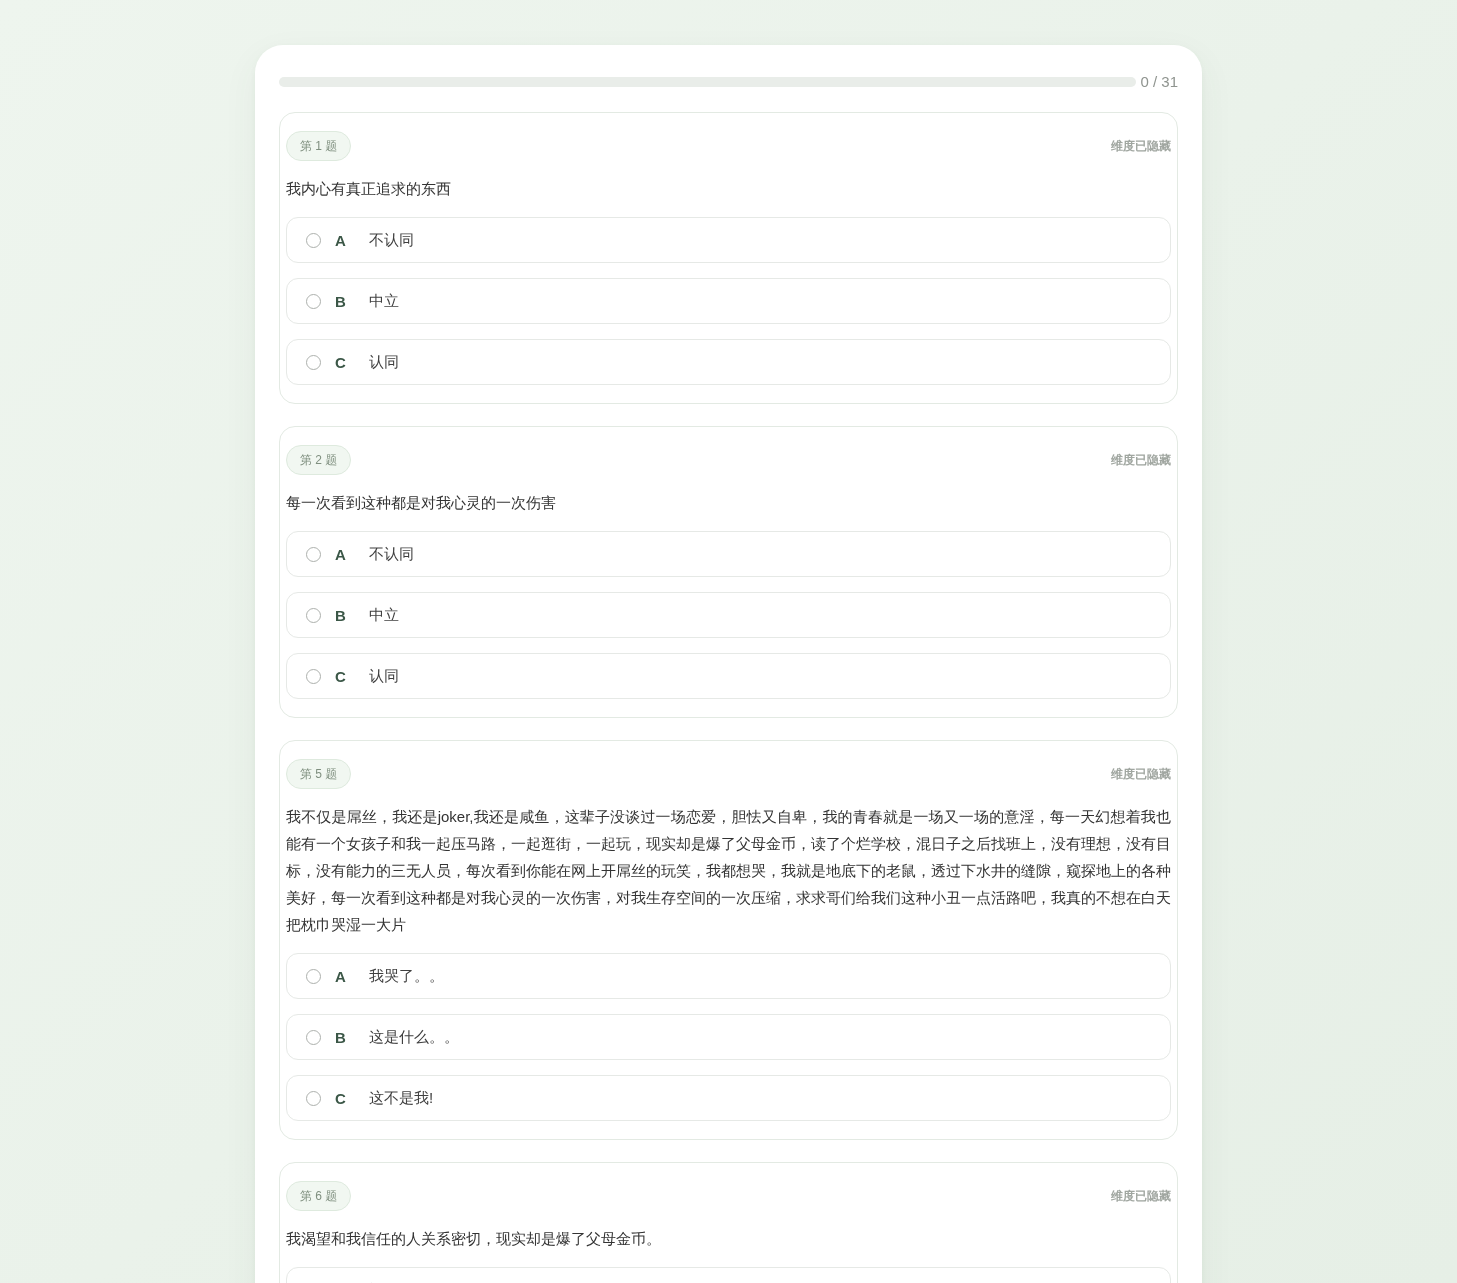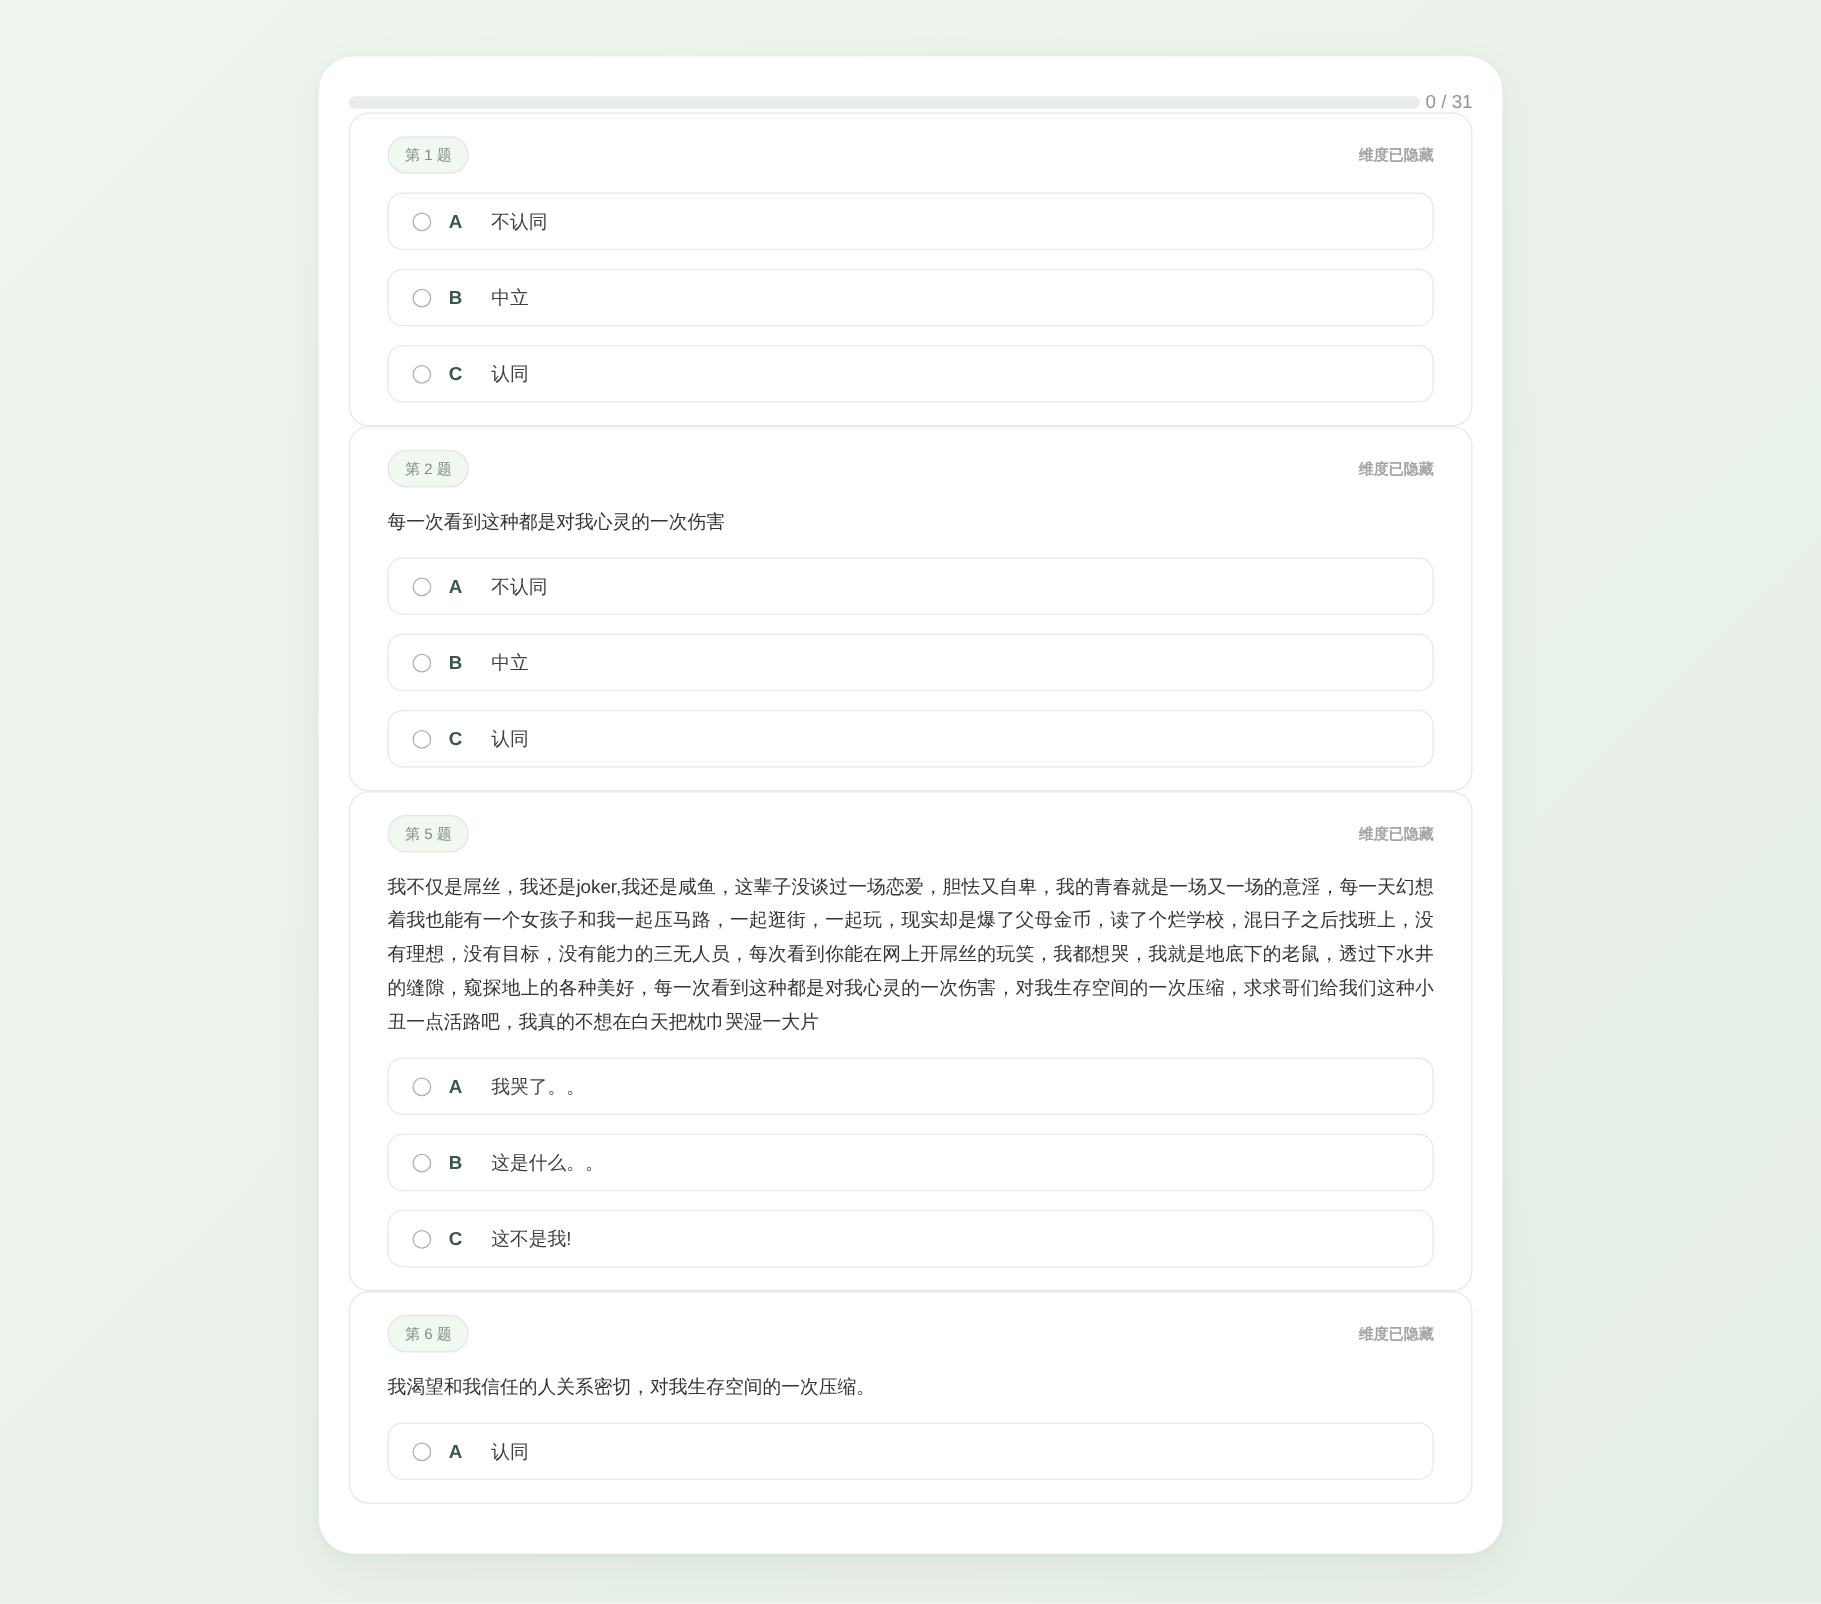--- a/index.html
+++ b/index.html
@@ -53,24 +53,25 @@
     width:0%;
     background:#7fae85;
     border-radius:5px;
   }
   .progress-label{
     color:var(--progress-label);
     font-size:15px;
     white-space:nowrap;
   }
   .question-card{
+    margin-top:22px;
     background:#ffffff;
     border:1px solid var(--qcard-border);
     border-radius:16px;
-    padding:18px 30px;
+    padding:18px 6px;
   }
   .card-header{
     display:flex;
     align-items:center;
     justify-content:space-between;
   }
   .badge{
     display:inline-block;
     background:var(--badge-bg);
     border:1px solid var(--badge-border);
@@ -135,20 +136,21 @@
       <div class="progress-fill" style="width: 0%;"></div>
     </div>
     <div class="progress-label">0 / 31</div>
   </div>
 
   <div class="question-card">
     <div class="card-header">
       <span class="badge">第 1 题</span>
       <span class="dimension">维度已隐藏</span>
     </div>
+    <div class="question-text">我内心有真正追求的东西</div>
     <div class="option">
       <span class="radio"></span>
       <span class="letter">A</span>
       <span class="option-label">不认同</span>
     </div>
     <div class="option">
       <span class="radio"></span>
       <span class="letter">B</span>
       <span class="option-label">中立</span>
     </div>
@@ -203,21 +205,21 @@
       <span class="letter">C</span>
       <span class="option-label">这不是我!</span>
     </div>
   </div>
 
   <div class="question-card">
     <div class="card-header">
       <span class="badge">第 6 题</span>
       <span class="dimension">维度已隐藏</span>
     </div>
-    <div class="question-text">我渴望和我信任的人关系密切，对我生存空间的一次压缩。</div>
+    <div class="question-text">我渴望和我信任的人关系密切，现实却是爆了父母金币。</div>
     <div class="option">
       <span class="radio"></span>
       <span class="letter">A</span>
       <span class="option-label">认同</span>
     </div>
   </div>
 
 </div>
 
 </body></html>

